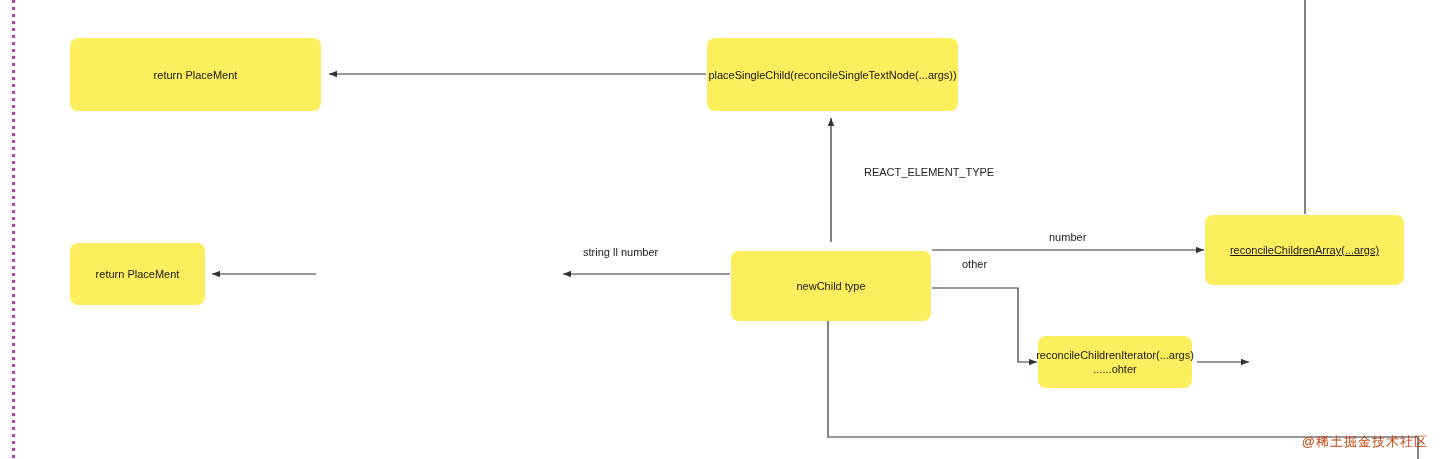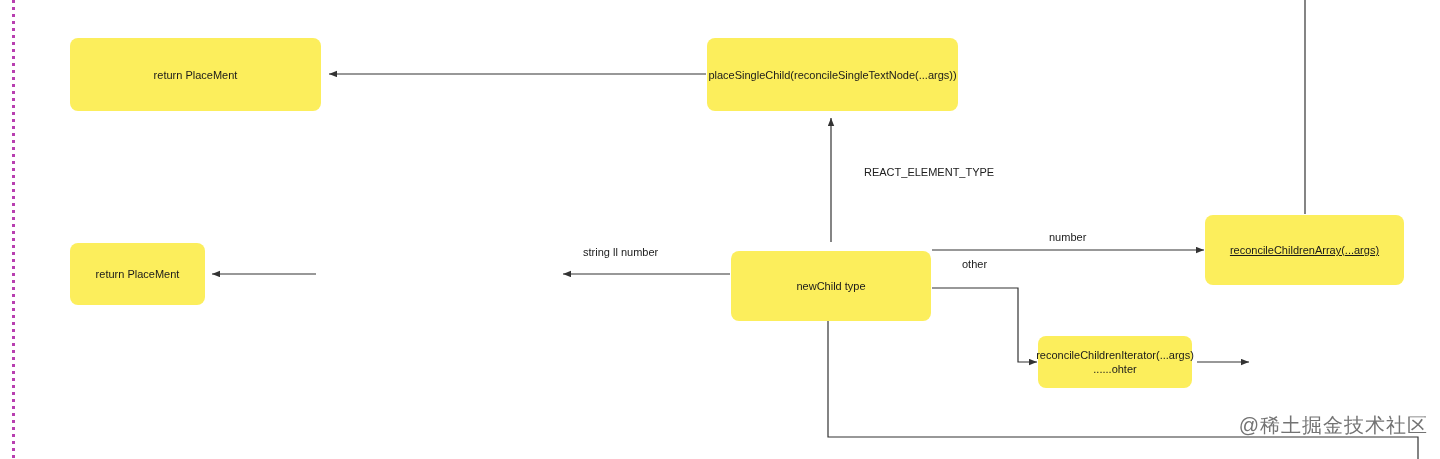--- a/index.html
+++ b/index.html
@@ -55,23 +55,23 @@
     height: 459px;
     background-image: repeating-linear-gradient(
       to bottom,
       #b83fb0 0px, #b83fb0 3px,
       rgba(255,255,255,0) 3px, rgba(255,255,255,0) 7px
     );
   }
   #watermark {
     position: absolute;
     right: 12px;
-    bottom: 20px;
-    font-size: 20px;
-    color: #737373;
+    bottom: 8px;
+    font-size: 13px;
+    color: #c2410c;
     letter-spacing: 1px;
     white-space: nowrap;
   }
 </style>
 </head>
 <body>
 
 <div id="canvas">
 
   <div id="left-rule"></div>

